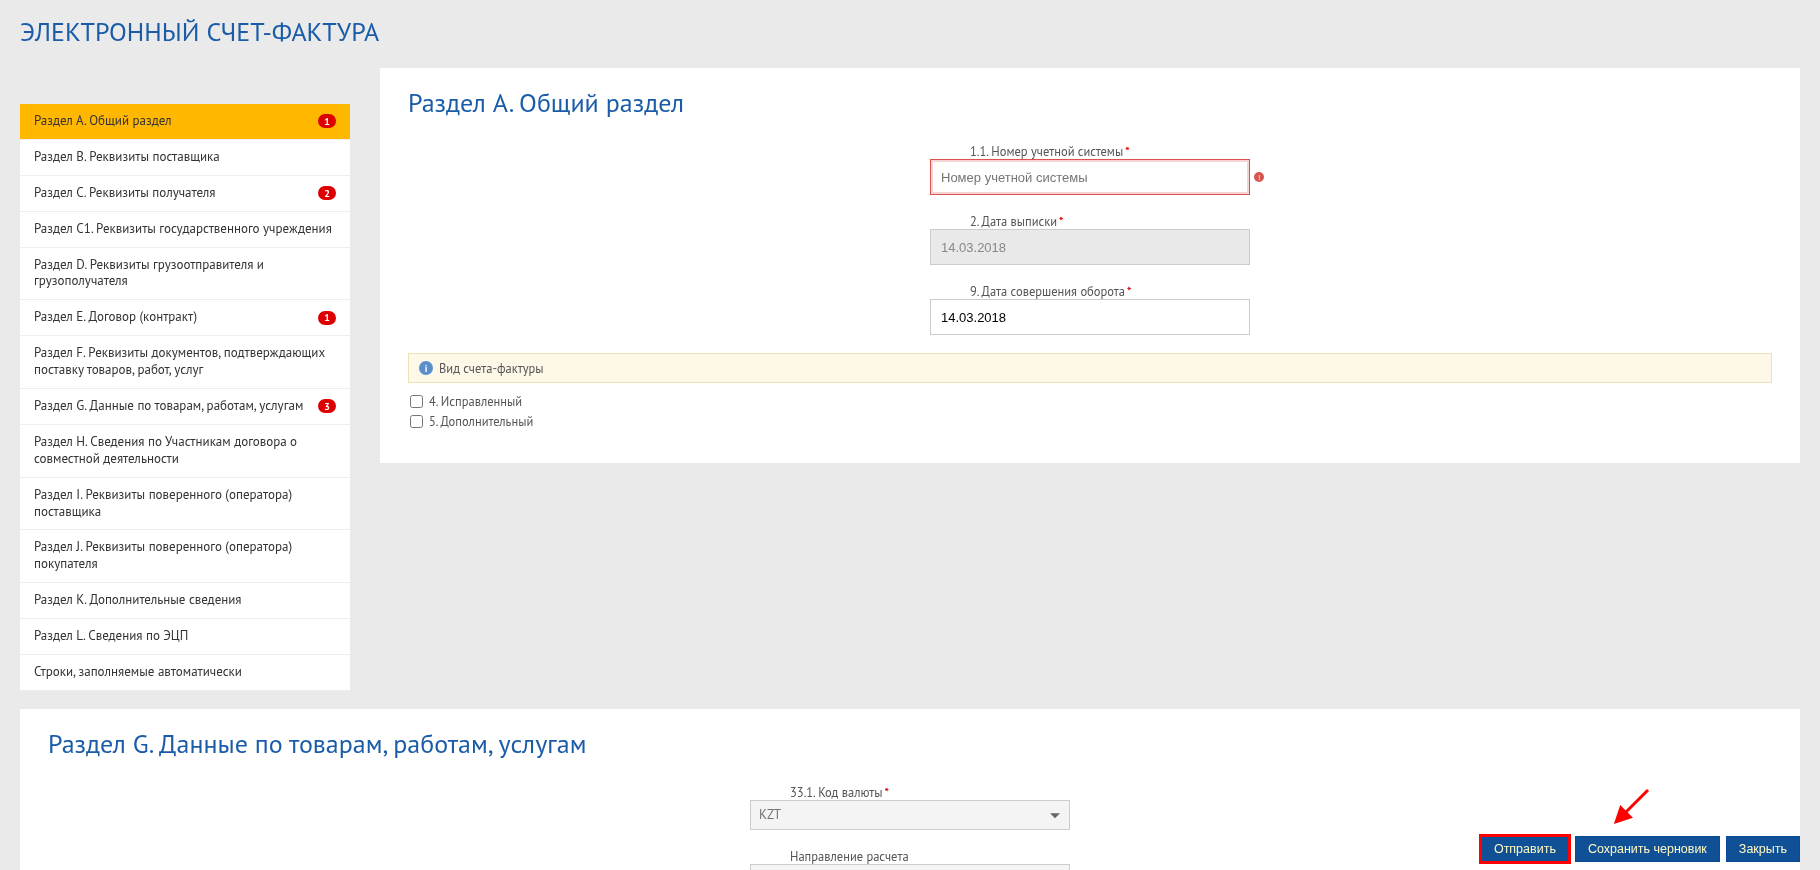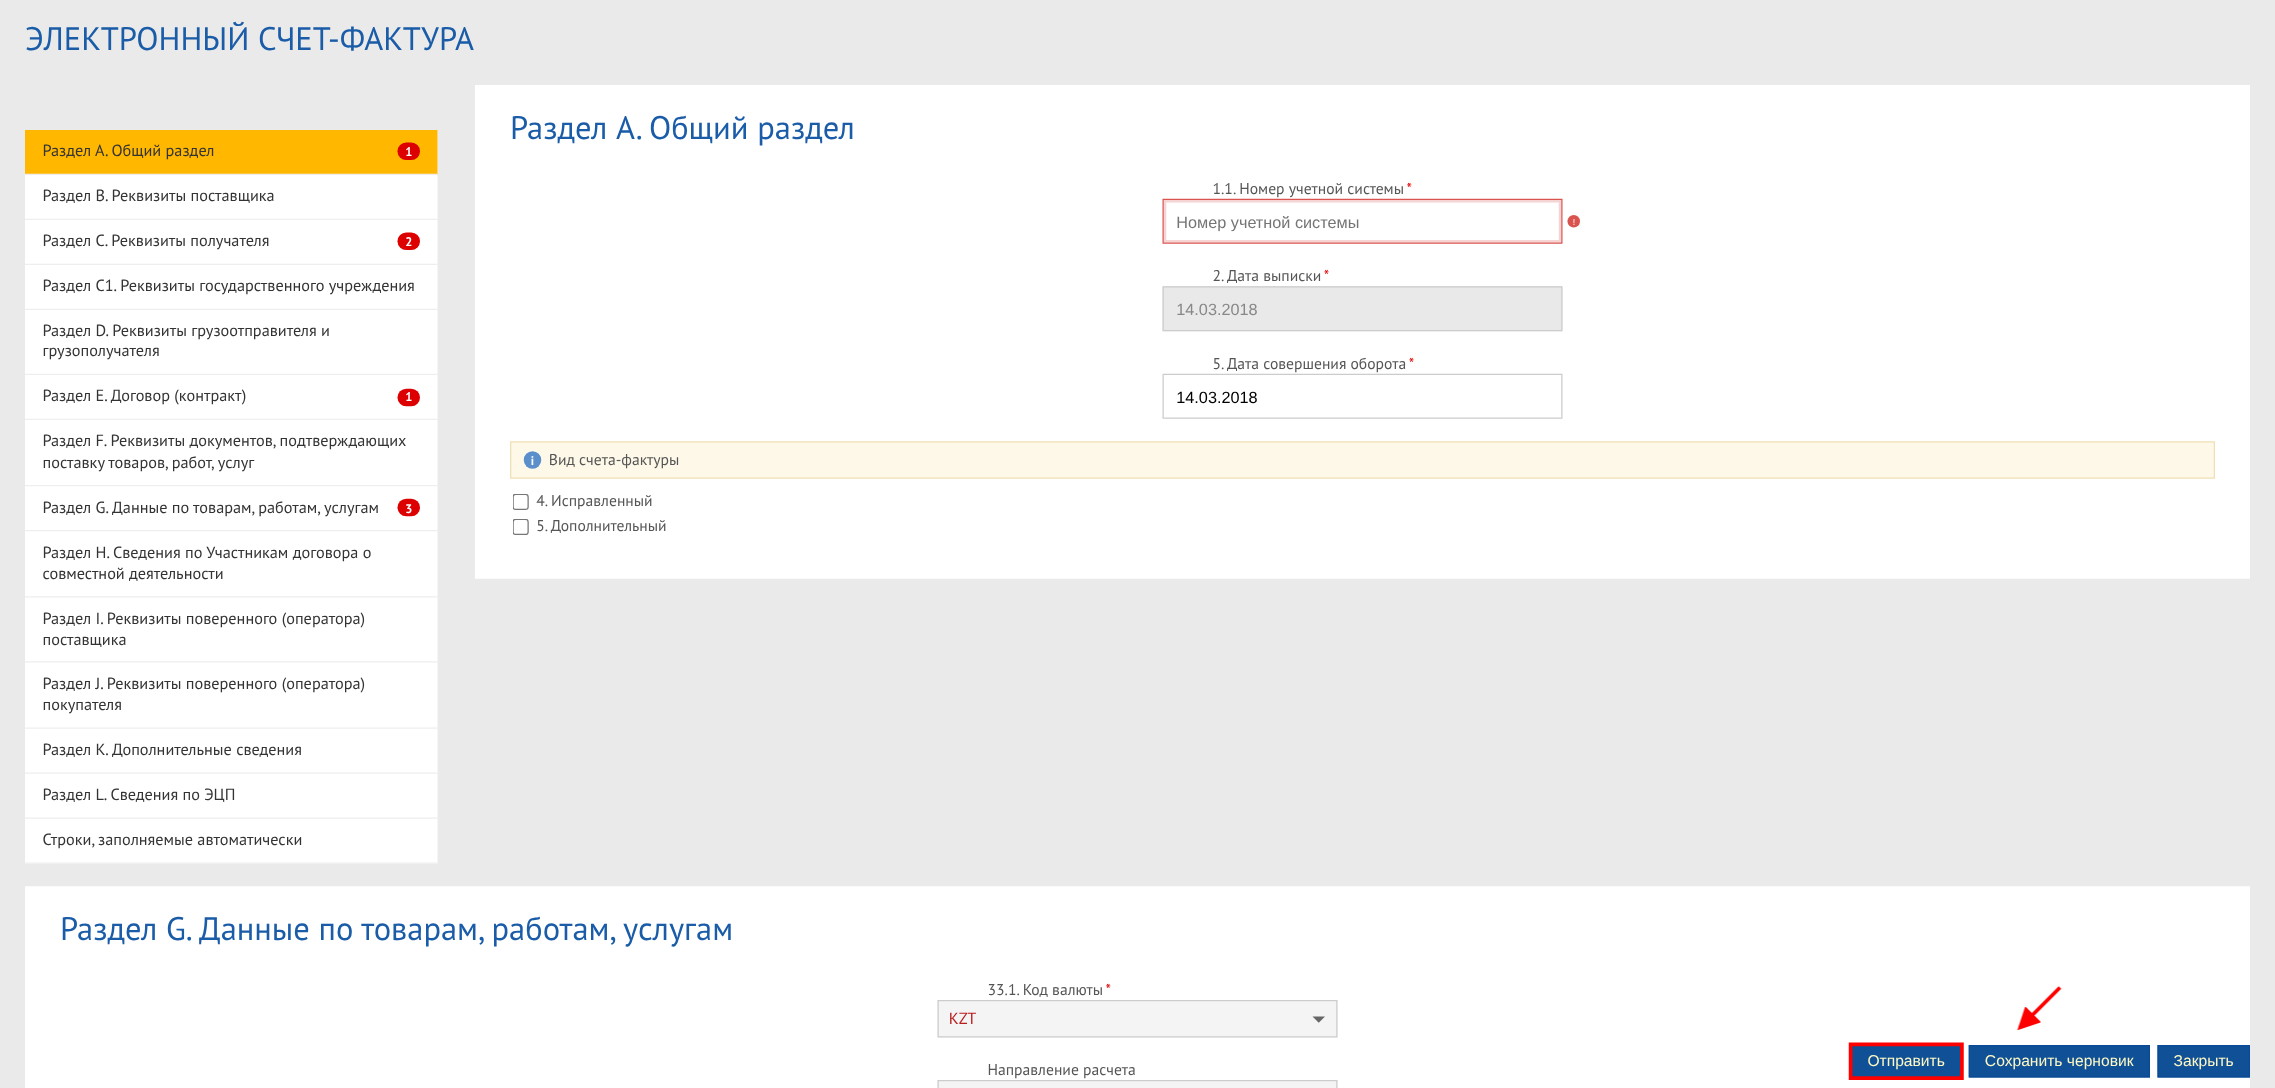--- a/index.html
+++ b/index.html
@@ -32,21 +32,21 @@
 .info-icon { display: inline-flex; width: 14px; height: 14px; border-radius: 50%; background: #5b8fcc; color: #fff; font-size: 10px; font-weight: bold; align-items: center; justify-content: center; font-style: normal; }
 
 .check-line { display: flex; align-items: center; gap: 6px; margin: 4px 0; font-size: 12.5px; color: #555; padding-left: 2px; }
 .check-line input[type=checkbox] { width: 13px; height: 13px; }
 
 .section-g { background: #fff; margin: 18px 20px 0; padding: 18px 28px 30px; }
 .section-g h2 { color: #1a5ca8; font-size: 26px; font-weight: normal; margin-bottom: 24px; }
 .select-wrap { position: relative; display: inline-block; }
 .select { width: 320px; height: 30px; border: 1px solid #ccc; background: #f4f4f4; padding: 0 30px 0 8px; font-size: 13px; color: #8b5cf6; display: flex; align-items: center; cursor: pointer; }
 .select::after { content: ""; position: absolute; right: 10px; top: 50%; transform: translateY(-35%); border-left: 5px solid transparent; border-right: 5px solid transparent; border-top: 5px solid #666; }
-.select.readonly { color: #b91c1c; }
+.select.readonly { color: #737373; }
 
 .footer { position: fixed; bottom: 0; left: 0; right: 0; padding: 8px 20px; display: flex; justify-content: flex-end; gap: 6px; }
 .btn { height: 26px; padding: 0 12px; border: 1px solid #0a4a96; background: #105097; color: #fef9c3; font-size: 12.5px; cursor: pointer; }
 .btn.highlight { outline: 3px solid #f00; outline-offset: -1px; }
 
 .arrow-annot { position: fixed; right: 170px; bottom: 42px; width: 40px; height: 40px; pointer-events: none; }
 .arrow-annot svg { width: 100%; height: 100%; }
 </style>
 </head>
 <body>
@@ -122,21 +122,21 @@
       <div class="form-label">
         <span>2. Дата выписки</span><span class="req">*</span>
       </div>
       <div class="form-input-wrap">
         <input type="text" class="form-input" readonly="" value="14.03.2018" style="">
       </div>
     </div>
 
     <div class="form-row">
       <div class="form-label">
-        <span>5. Дата совершения оборота</span><span class="req">*</span>
+        <span>9. Дата совершения оборота</span><span class="req">*</span>
       </div>
       <div class="form-input-wrap">
         <input type="text" class="form-input" value="14.03.2018" style="">
       </div>
     </div>
 
     <div class="info-bar">
       <span class="info-icon">i</span>
       <span>Вид счета-фактуры</span>
     </div>

